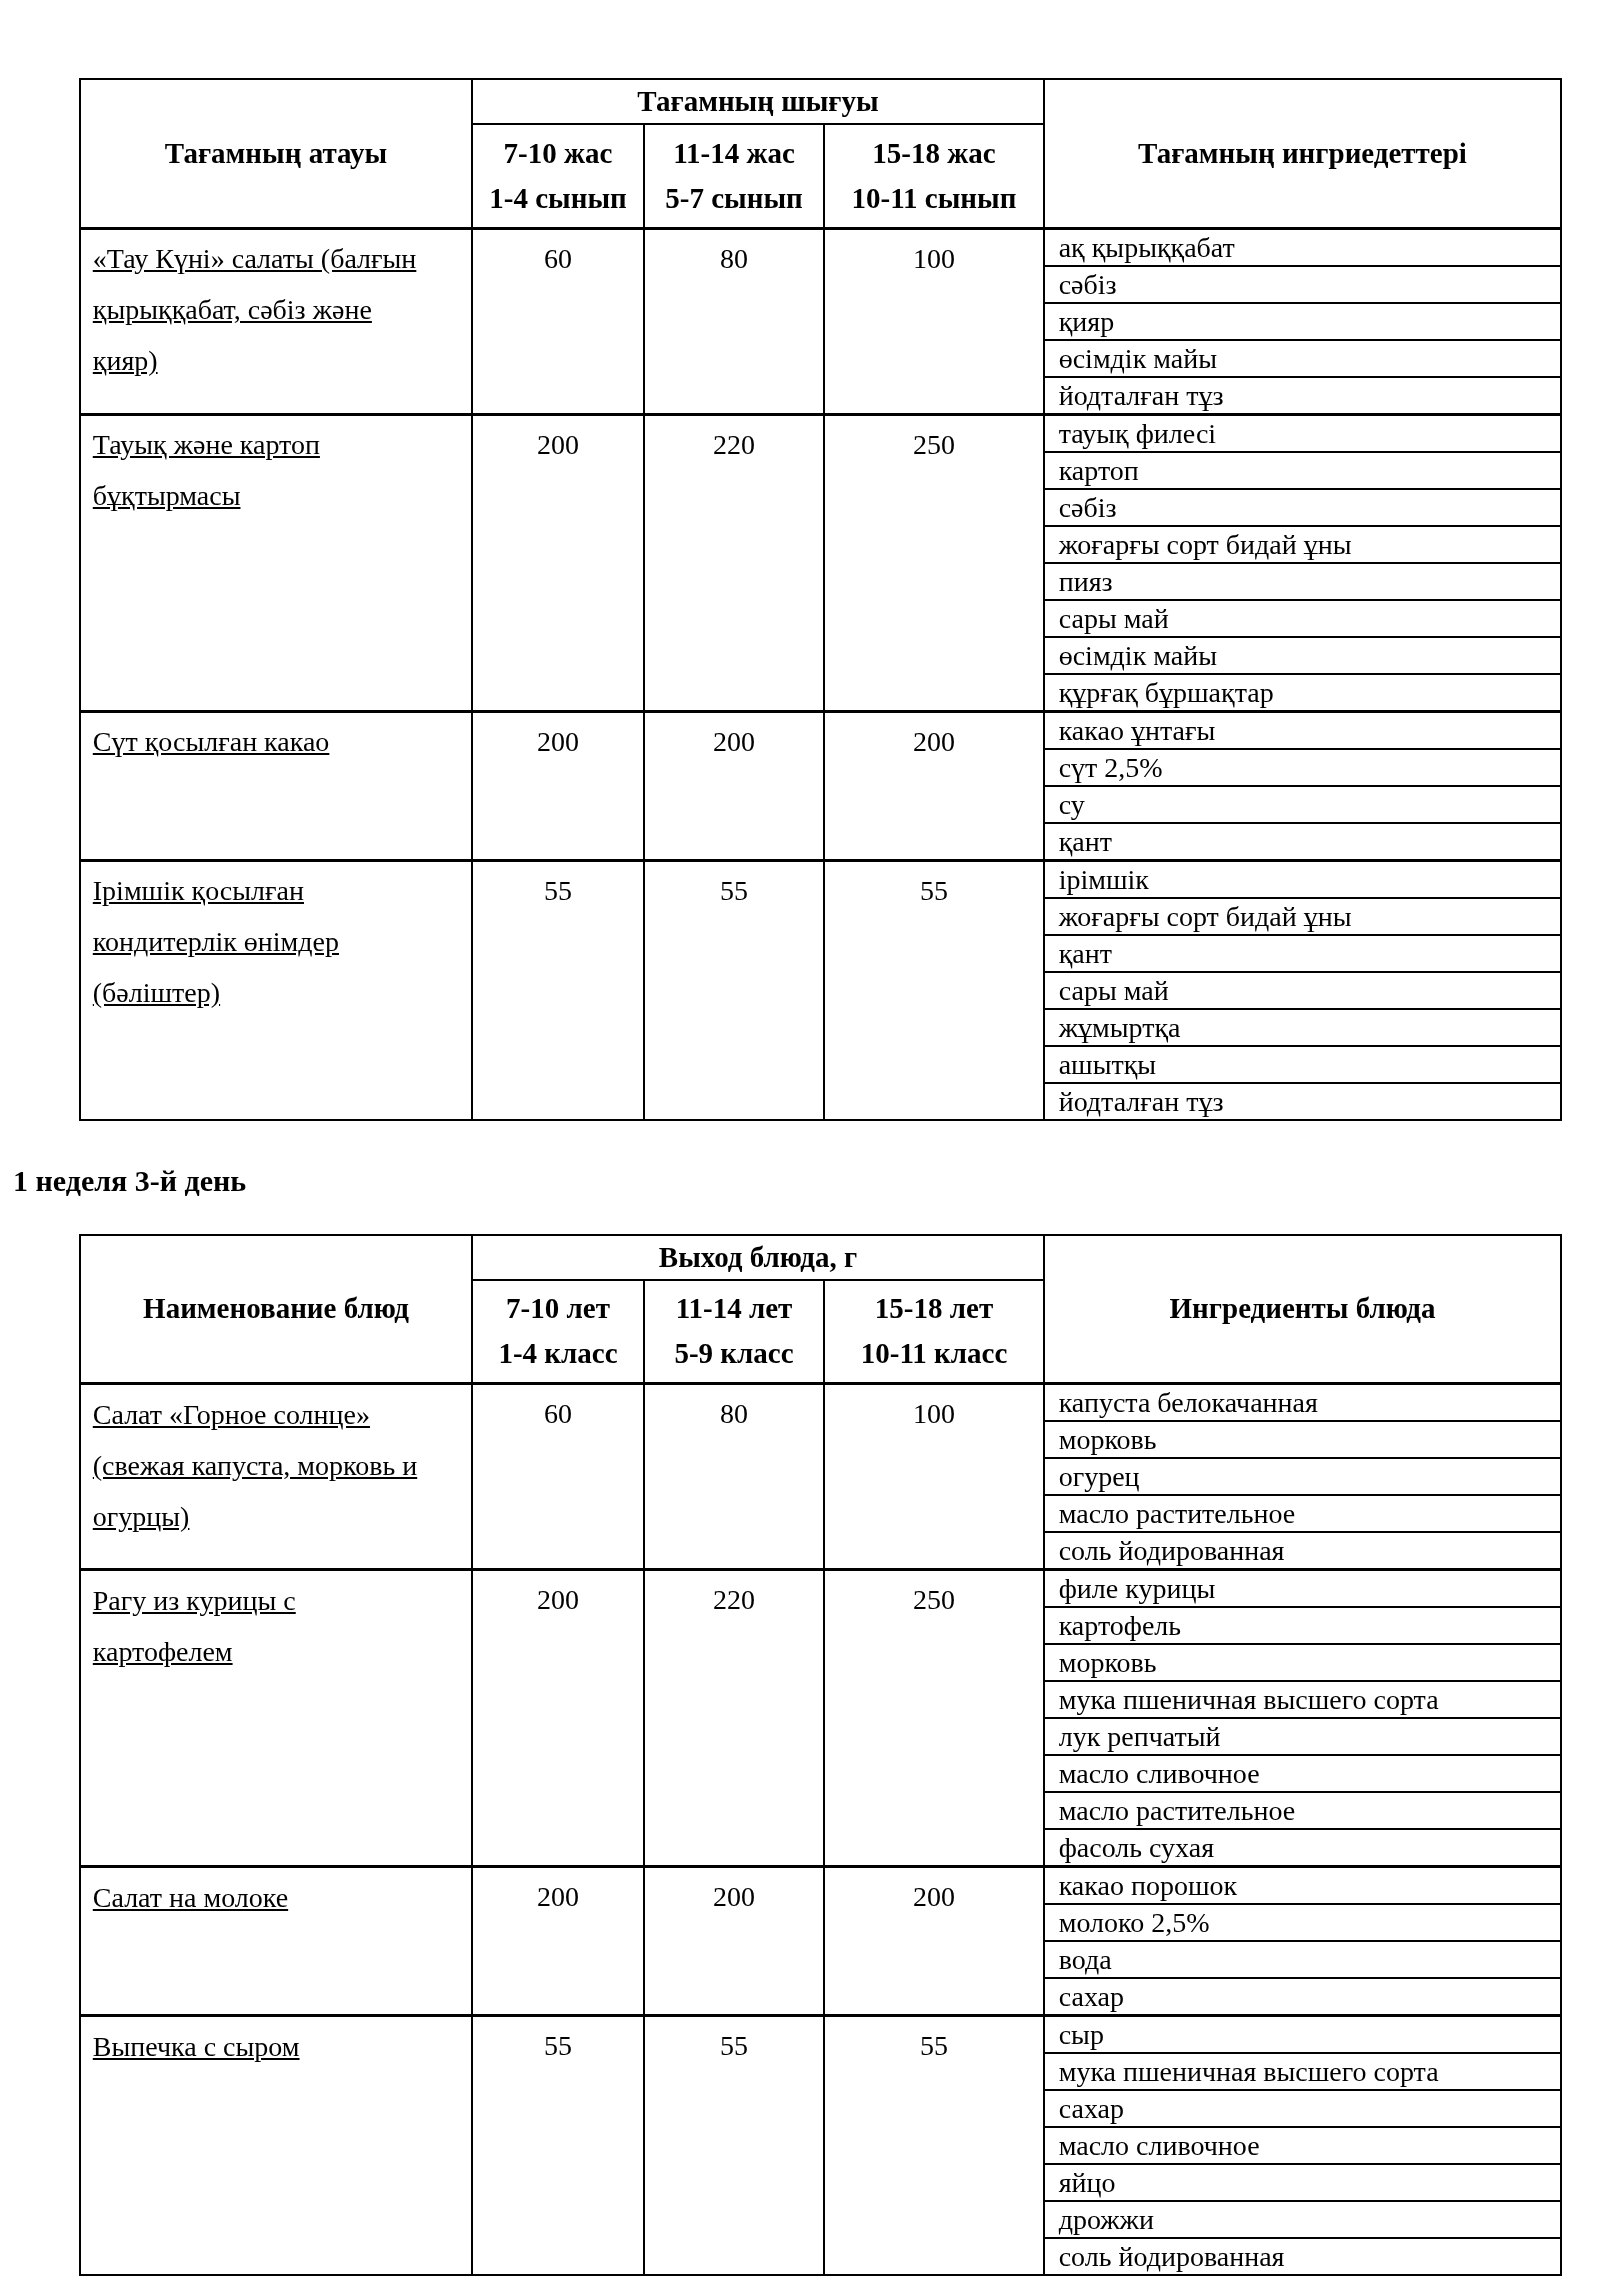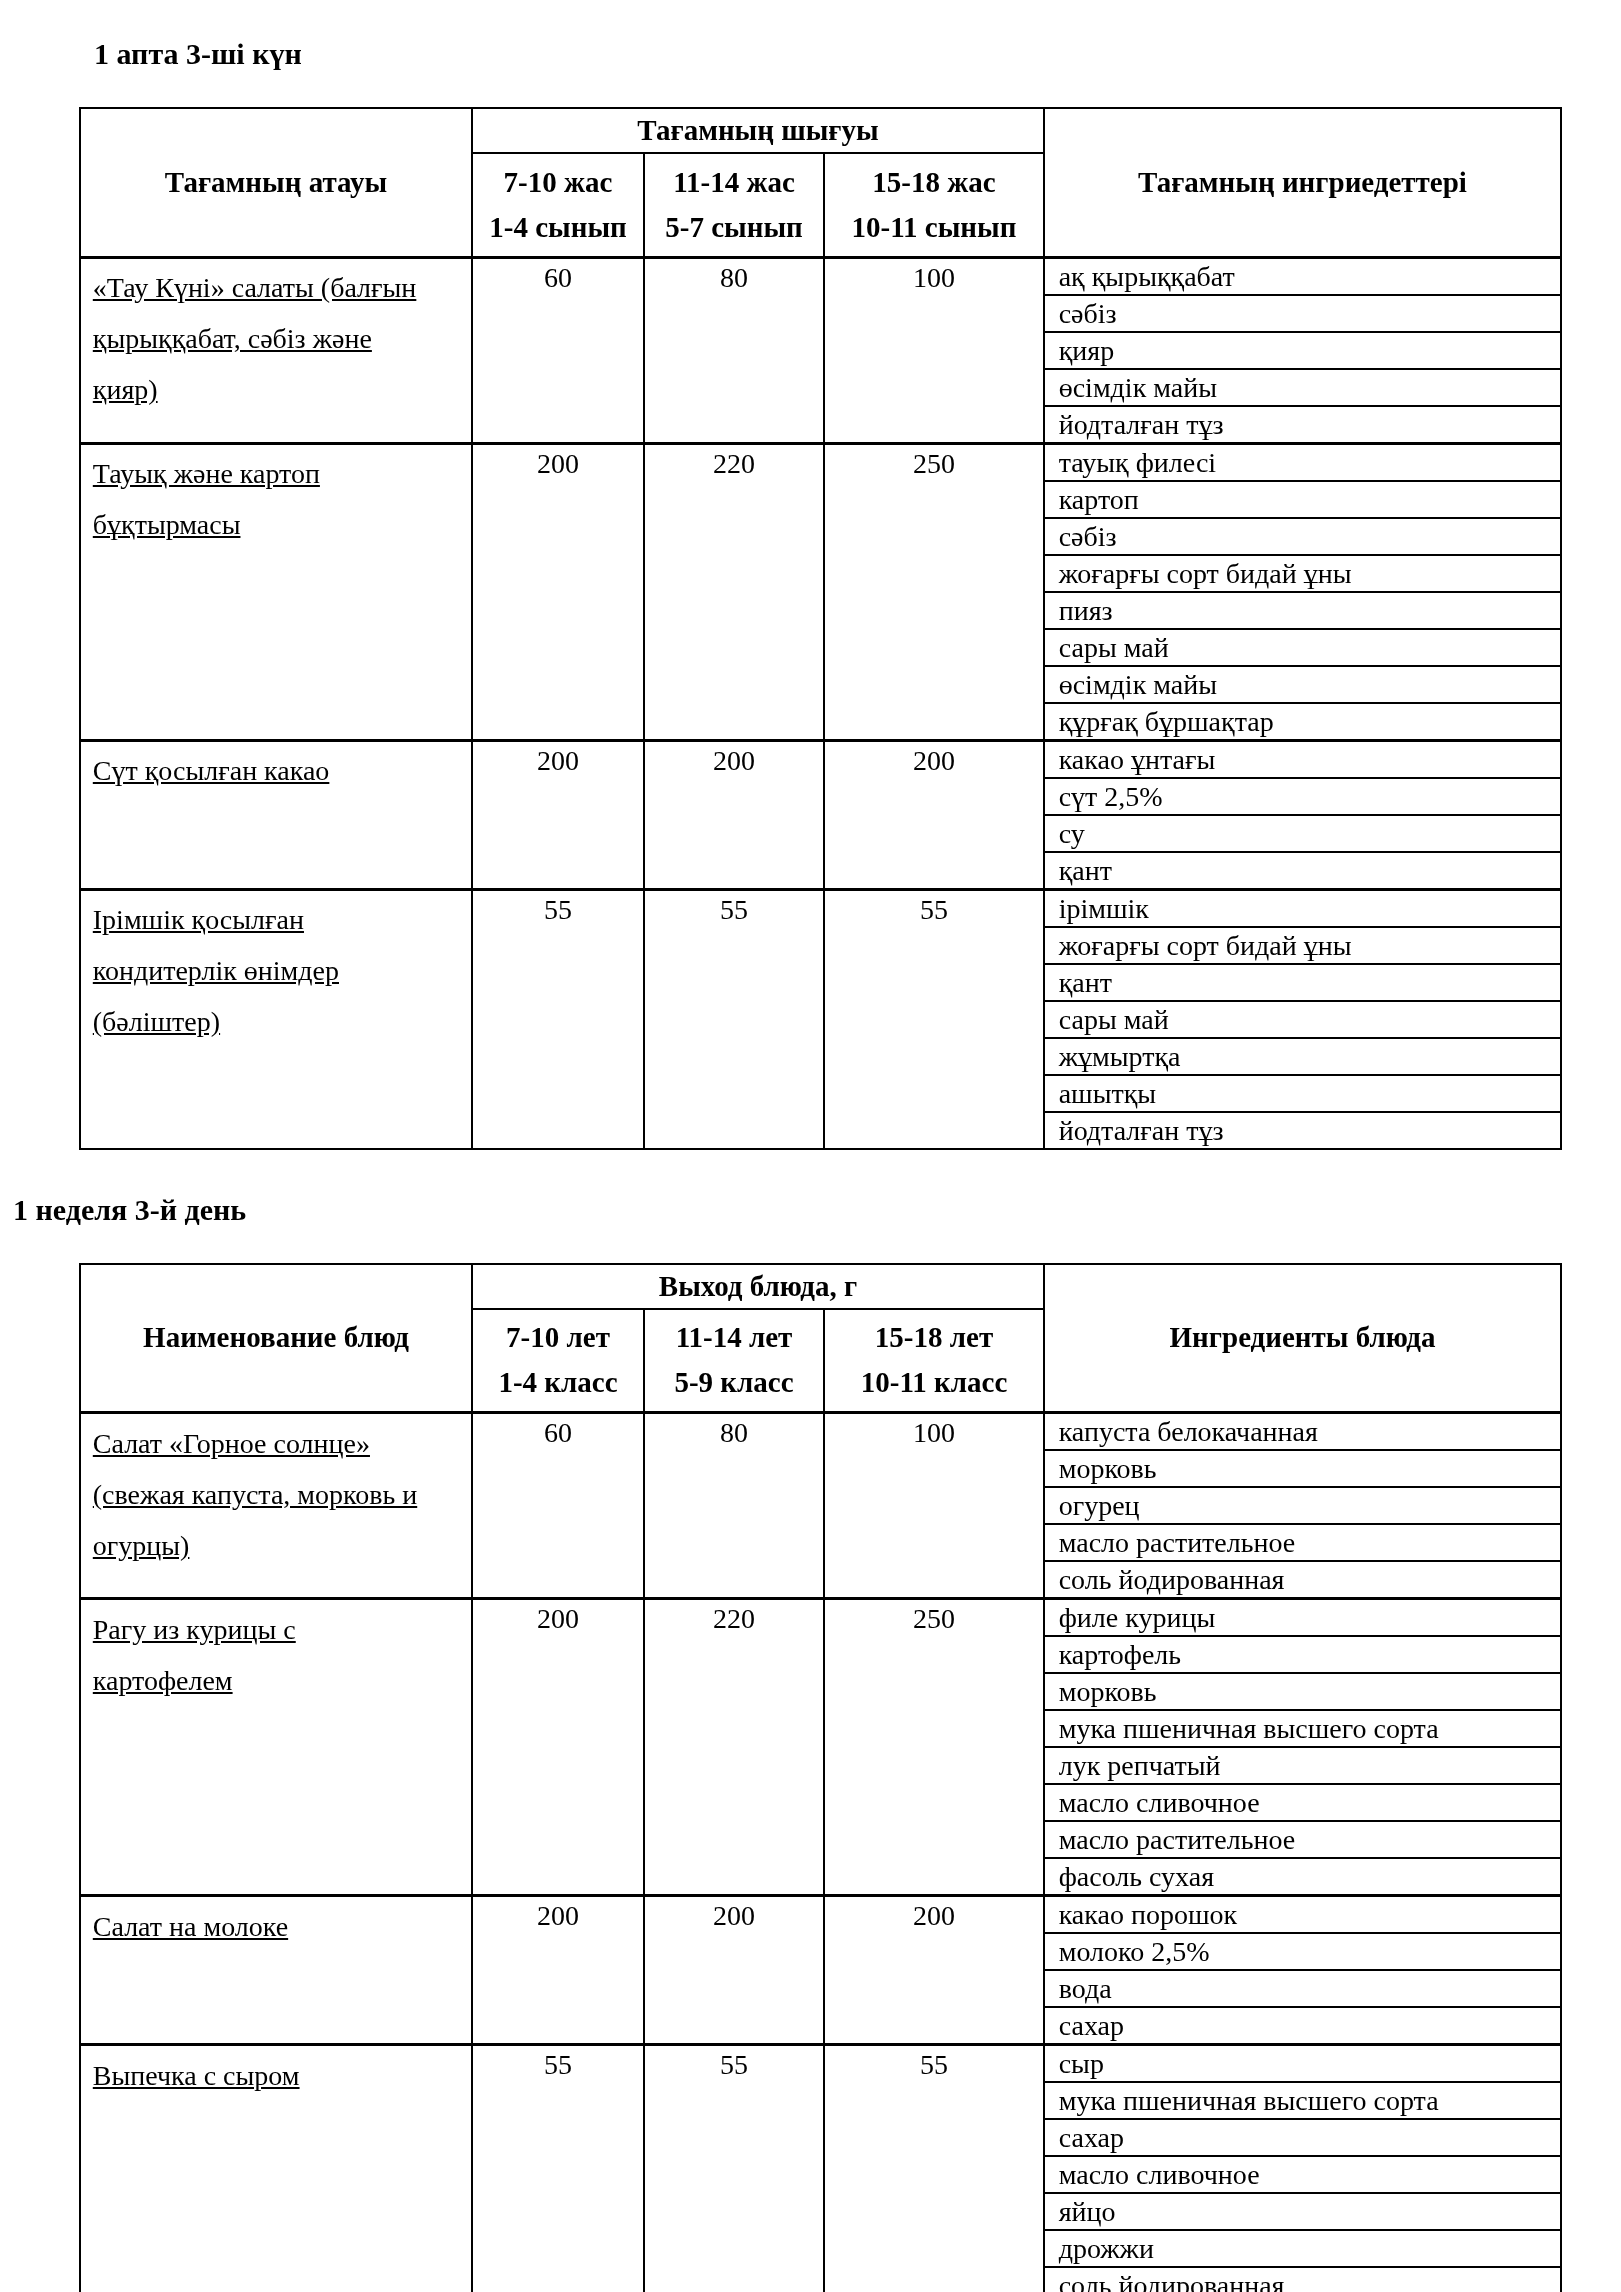--- a/index.html
+++ b/index.html
@@ -56,38 +56,37 @@
     font-size: 28px;
     vertical-align: top;
     padding: 3.9px 33px 0 11.8px;
     line-height: 51px;
     text-decoration: underline;
   }
   .td-num {
     font-size: 28px;
     text-align: center;
     vertical-align: top;
-    padding-top: 0;
+    padding-top: 10px;
     line-height: 37px;
   }
   .td-ing {
     height: 35px;
     font-size: 28px;
     vertical-align: middle;
     padding: 0 5.9px 0 13.7px;
     line-height: 31px;
   }
 </style>
 </head>
 <body>
 
 <div class="page">
 
   <section class="section-1">
-    <h1 class="doc-title">1 апта 3-ші күн</h1>
     <table class="menu-table">
       <colgroup>
         <col style="width:392px">
           <col style="width:172px">
           <col style="width:180px">
           <col style="width:220px">
           <col style="width:517px">
       </colgroup>
       <thead>
         <tr class="hrow-a">

